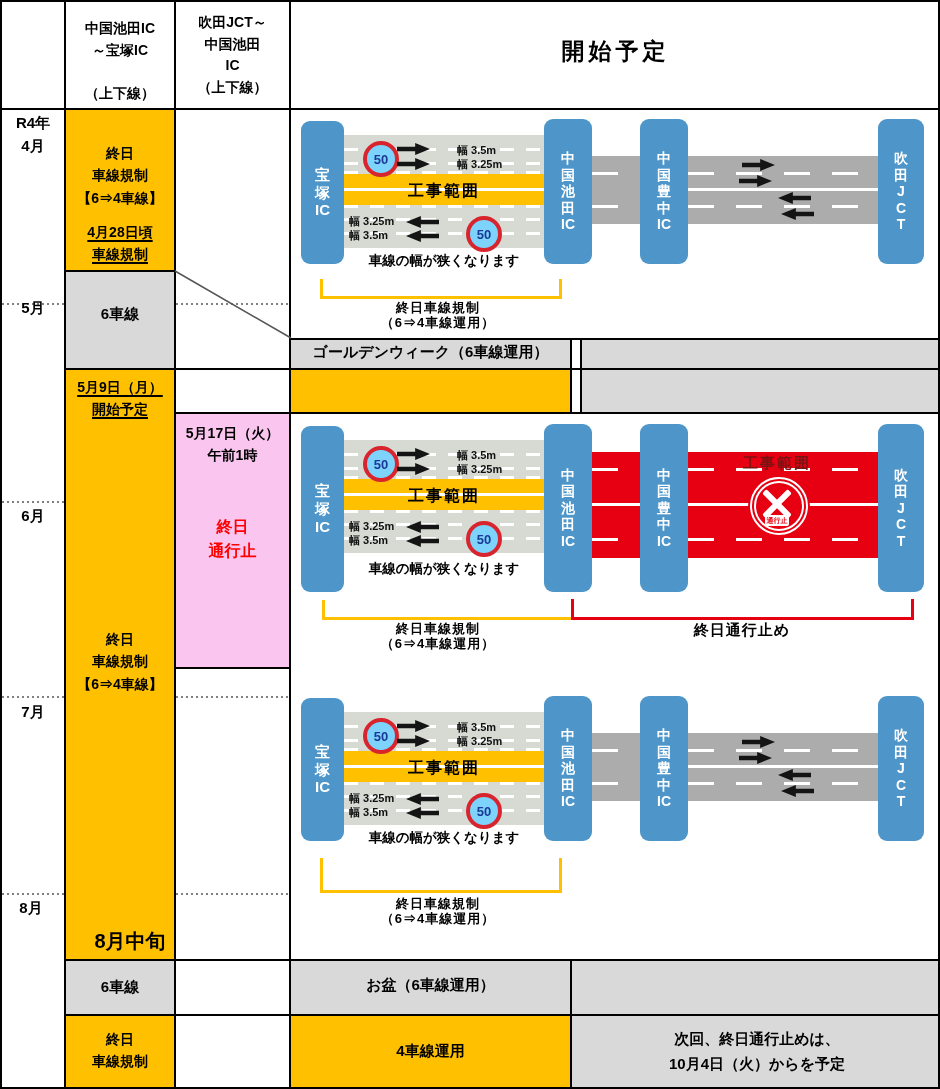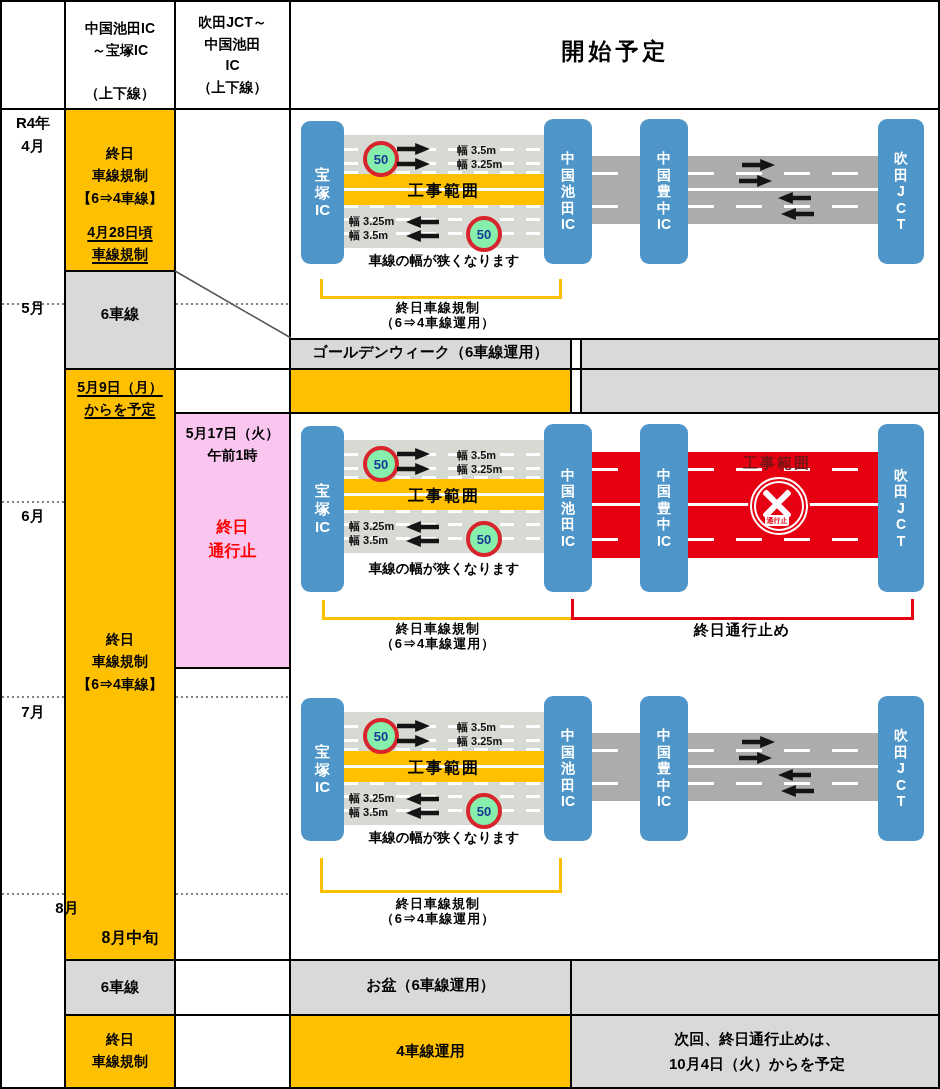--- a/index.html
+++ b/index.html
@@ -30,21 +30,21 @@
   .rroad{position:absolute;background:#E60012;z-index:2;}
   .dashlane{position:absolute;height:3px;z-index:4;
     background-image:repeating-linear-gradient(90deg,#fff 0 14px,transparent 14px 26px);}
   .dashroad{position:absolute;height:3px;z-index:4;
     background-image:repeating-linear-gradient(90deg,#fff 0 26px,transparent 26px 48px);}
   .solidline{position:absolute;height:3px;background:#fff;z-index:4;}
   .yband{position:absolute;background:#FFC000;z-index:3;}
   .arr{position:absolute;width:33px;height:12px;background:#141414;z-index:5;
     clip-path:polygon(0 32%,55% 32%,55% 0,100% 50%,55% 100%,55% 68%,0 68%);}
   .arr.left{transform:scaleX(-1);}
-  .speed{position:absolute;width:28px;height:28px;border-radius:50%;background:#86efac;
+  .speed{position:absolute;width:28px;height:28px;border-radius:50%;background:#7dd3fc;
     border:4px solid #D8252D;color:#1A3A96;font-weight:bold;font-size:13px;
     display:flex;align-items:center;justify-content:center;z-index:5;}
   .wlab{position:absolute;font-weight:bold;font-size:11px;z-index:5;color:#111;}
   .kojiy{position:absolute;z-index:5;font-weight:bold;font-size:16px;letter-spacing:2px;text-align:center;}
   .kojir{position:absolute;z-index:5;font-weight:bold;font-size:15px;letter-spacing:2px;
          color:#7A1414;text-align:center;}
   .narrow{position:absolute;font-weight:bold;font-size:13.5px;text-align:center;z-index:5;}
   .bry{position:absolute;border-left:3px solid #FFC000;border-right:3px solid #FFC000;
        border-bottom:3px solid #FFC000;z-index:5;}
   .brr{position:absolute;border-left:3px solid #E60012;border-right:3px solid #E60012;
@@ -114,34 +114,34 @@
 中国池田
 IC
 （上下線）</div>
   <div class="celltxt ctr" style="left:289px;top:34px;width:649px;font-size:23px;font-weight:600;letter-spacing:4px;">開始予定</div>
 
   <div class="celltxt ml ctr b" style="left:0;top:110px;width:62px;font-size:15px;line-height:1.5;">R4年
 4月</div>
   <div class="celltxt ctr b" style="left:0;top:297px;width:62px;font-size:15px;">5月</div>
   <div class="celltxt ctr b" style="left:0;top:505px;width:62px;font-size:15px;">6月</div>
   <div class="celltxt ctr b" style="left:0;top:701px;width:62px;font-size:15px;">7月</div>
-  <div class="celltxt ctr b" style="left:0;top:897px;width:58px;font-size:15px;margin-left:36px;">8月</div>
+  <div class="celltxt ctr b" style="left:0;top:897px;width:58px;font-size:15px;">8月</div>
 
   <div class="celltxt ml ctr b" style="left:64px;top:140px;width:108px;font-size:14px;line-height:1.6;">終日
 車線規制
 【6⇒4車線】</div>
   <div class="celltxt ml ctr b ul" style="left:64px;top:219px;width:108px;font-size:14px;line-height:1.6;">4月28日頃
 車線規制</div>
   <div class="celltxt ctr b" style="left:64px;top:303px;width:108px;font-size:15px;">6車線</div>
   <div class="celltxt ml ctr b ul" style="left:64px;top:374px;width:108px;font-size:14px;line-height:1.6;">5月9日（月）
-からを予定</div>
+開始予定</div>
   <div class="celltxt ml ctr b" style="left:64px;top:626px;width:108px;font-size:14px;line-height:1.6;">終日
 車線規制
 【6⇒4車線】</div>
-  <div class="celltxt ctr b" style="left:64px;top:926px;width:128px;font-size:16px;">8月中旬</div>
+  <div class="celltxt ctr b" style="left:64px;top:926px;width:128px;font-size:20px;">8月中旬</div>
   <div class="celltxt ctr b" style="left:64px;top:976px;width:108px;font-size:15px;">6車線</div>
   <div class="celltxt ml ctr b" style="left:64px;top:1026px;width:108px;font-size:14px;line-height:1.6;">終日
 車線規制</div>
 
   <div class="celltxt ml ctr b" style="left:174px;top:420px;width:113px;font-size:14px;line-height:1.6;">5月17日（火）
 午前1時</div>
   <div class="celltxt ml ctr b" style="left:174px;top:513px;width:113px;font-size:16px;line-height:1.5;color:#FF0000;">終日
 通行止</div>
 
   <div class="celltxt ctr b" style="left:289px;top:341px;width:279px;font-size:15px;">ゴールデンウィーク（6車線運用）</div>

